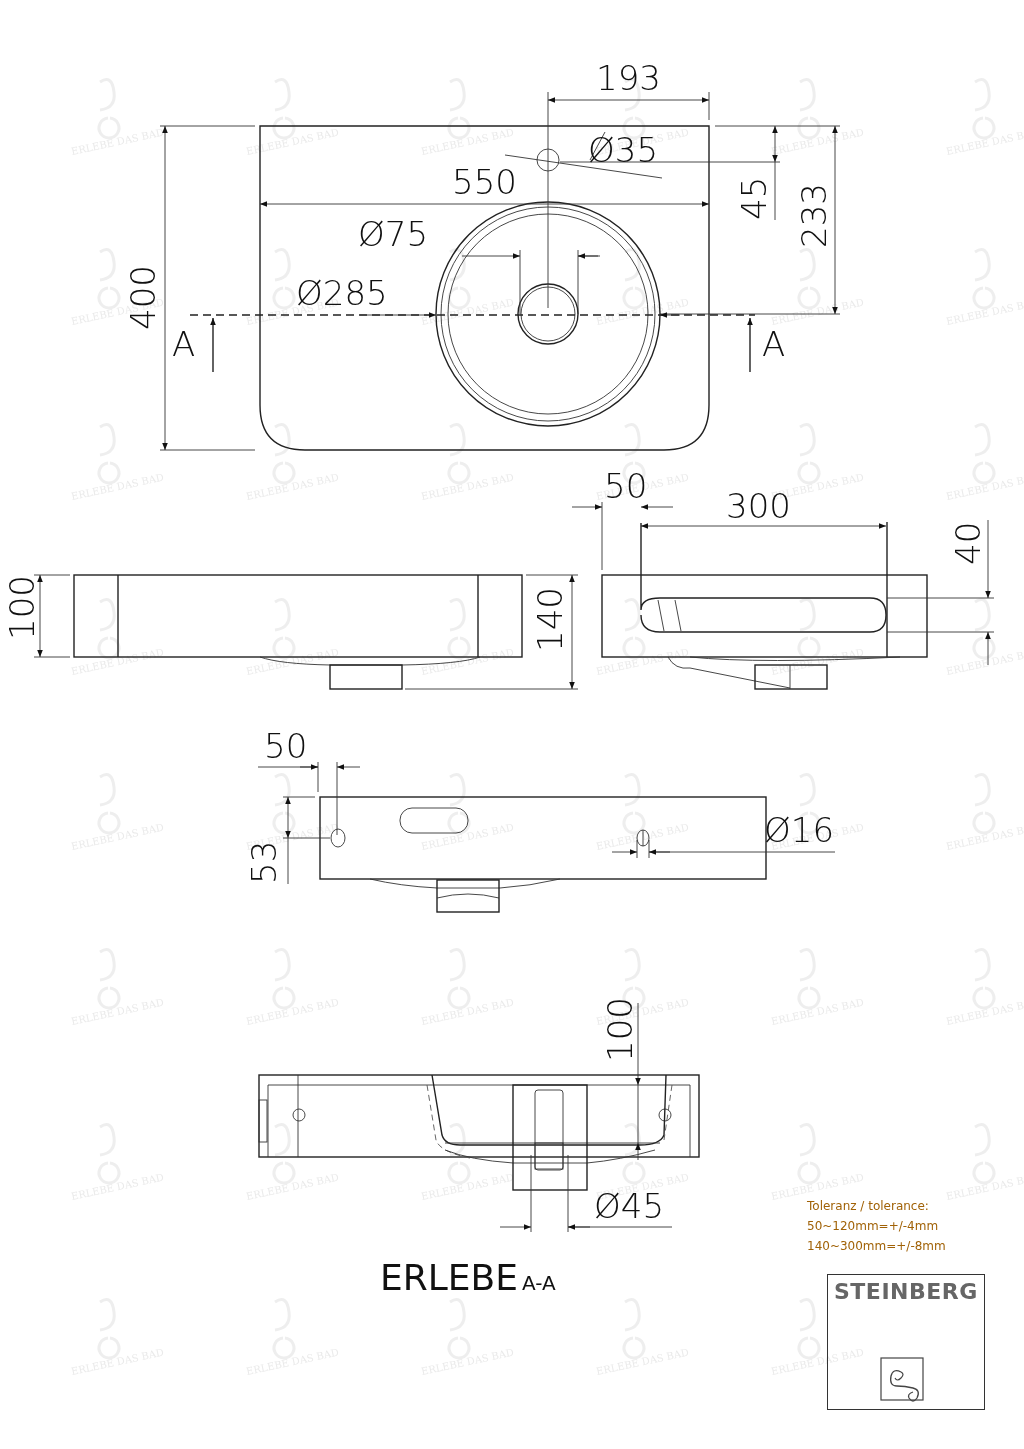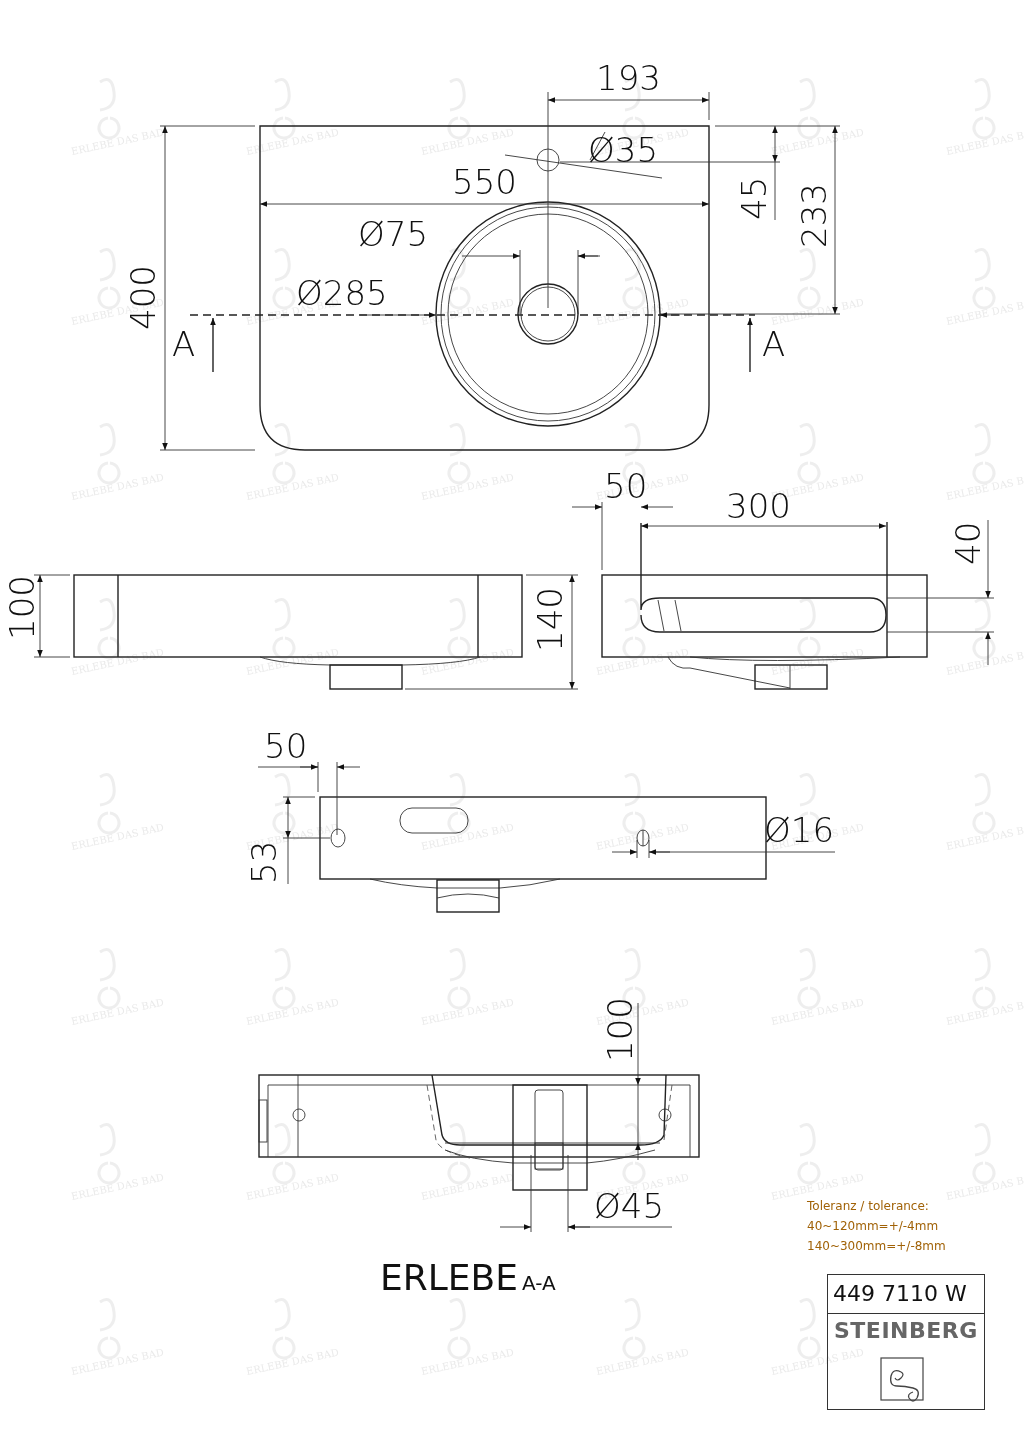--- a/index.html
+++ b/index.html
@@ -254,25 +254,24 @@
     <text class="dim" x="594" y="1218">Ø45</text>
   </g>
 </svg>
 
 <div class="schnitt">
   <span>ERLEBE</span><span class="sub">A-A</span>
 </div>
 
 <div class="tol">
   <div>Toleranz / tolerance:</div>
-  <div>40~120mm=+/-4mm</div>
+  <div>50~120mm=+/-4mm</div>
   <div>140~300mm=+/-8mm</div>
 </div>
 
 <div class="titlebox">
-  <div class="code">449 7110 W</div>
   <div class="brand">STEINBERG</div>
   <svg class="logo" viewBox="0 0 46 46" width="46" height="46">
     <rect x="2" y="2" width="42" height="42" fill="none" stroke="#444" stroke-width="1.2"></rect>
     <path d="M22,16 Q14,12 12,20 Q10,30 18,30 Q26,30 34,32 Q42,34 38,42 Q34,48 30,42 Q28,38 34,36" fill="none" stroke="#444" stroke-width="1.3"></path>
     <path d="M22,16 Q26,18 22,22 Q18,26 16,22" fill="none" stroke="#444" stroke-width="1.2"></path>
   </svg>
 </div>
 
 </body></html>

